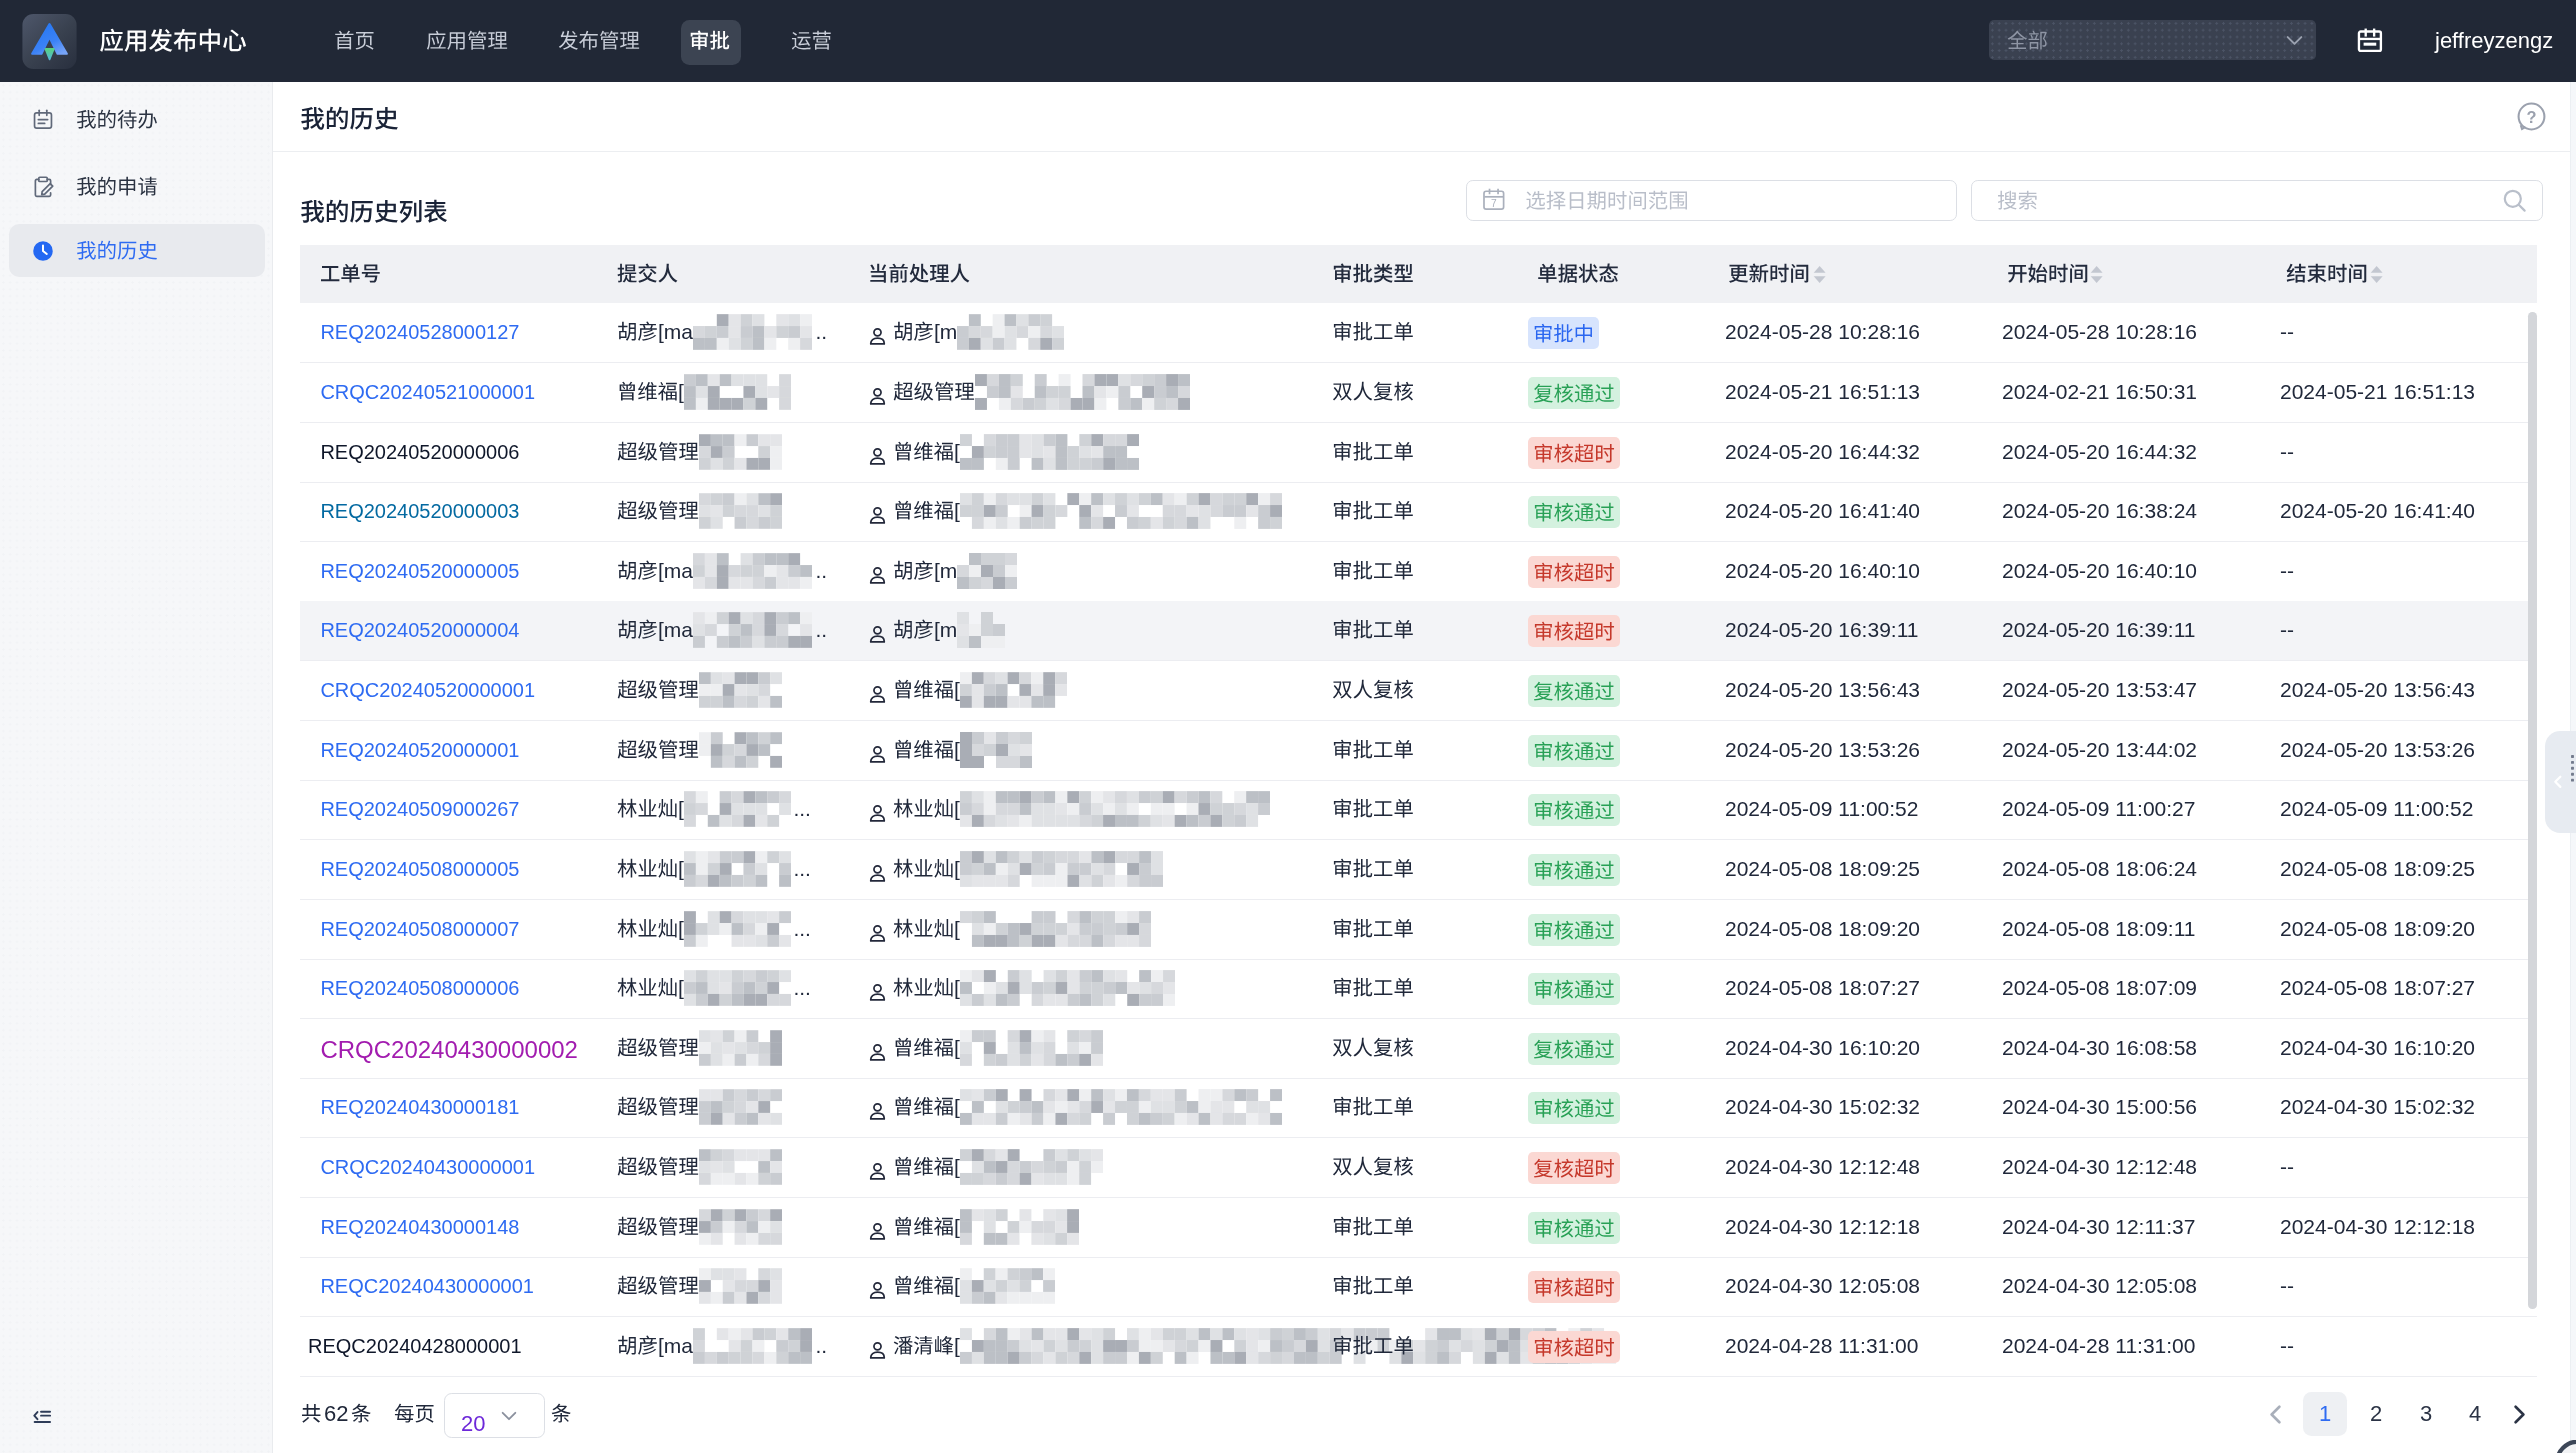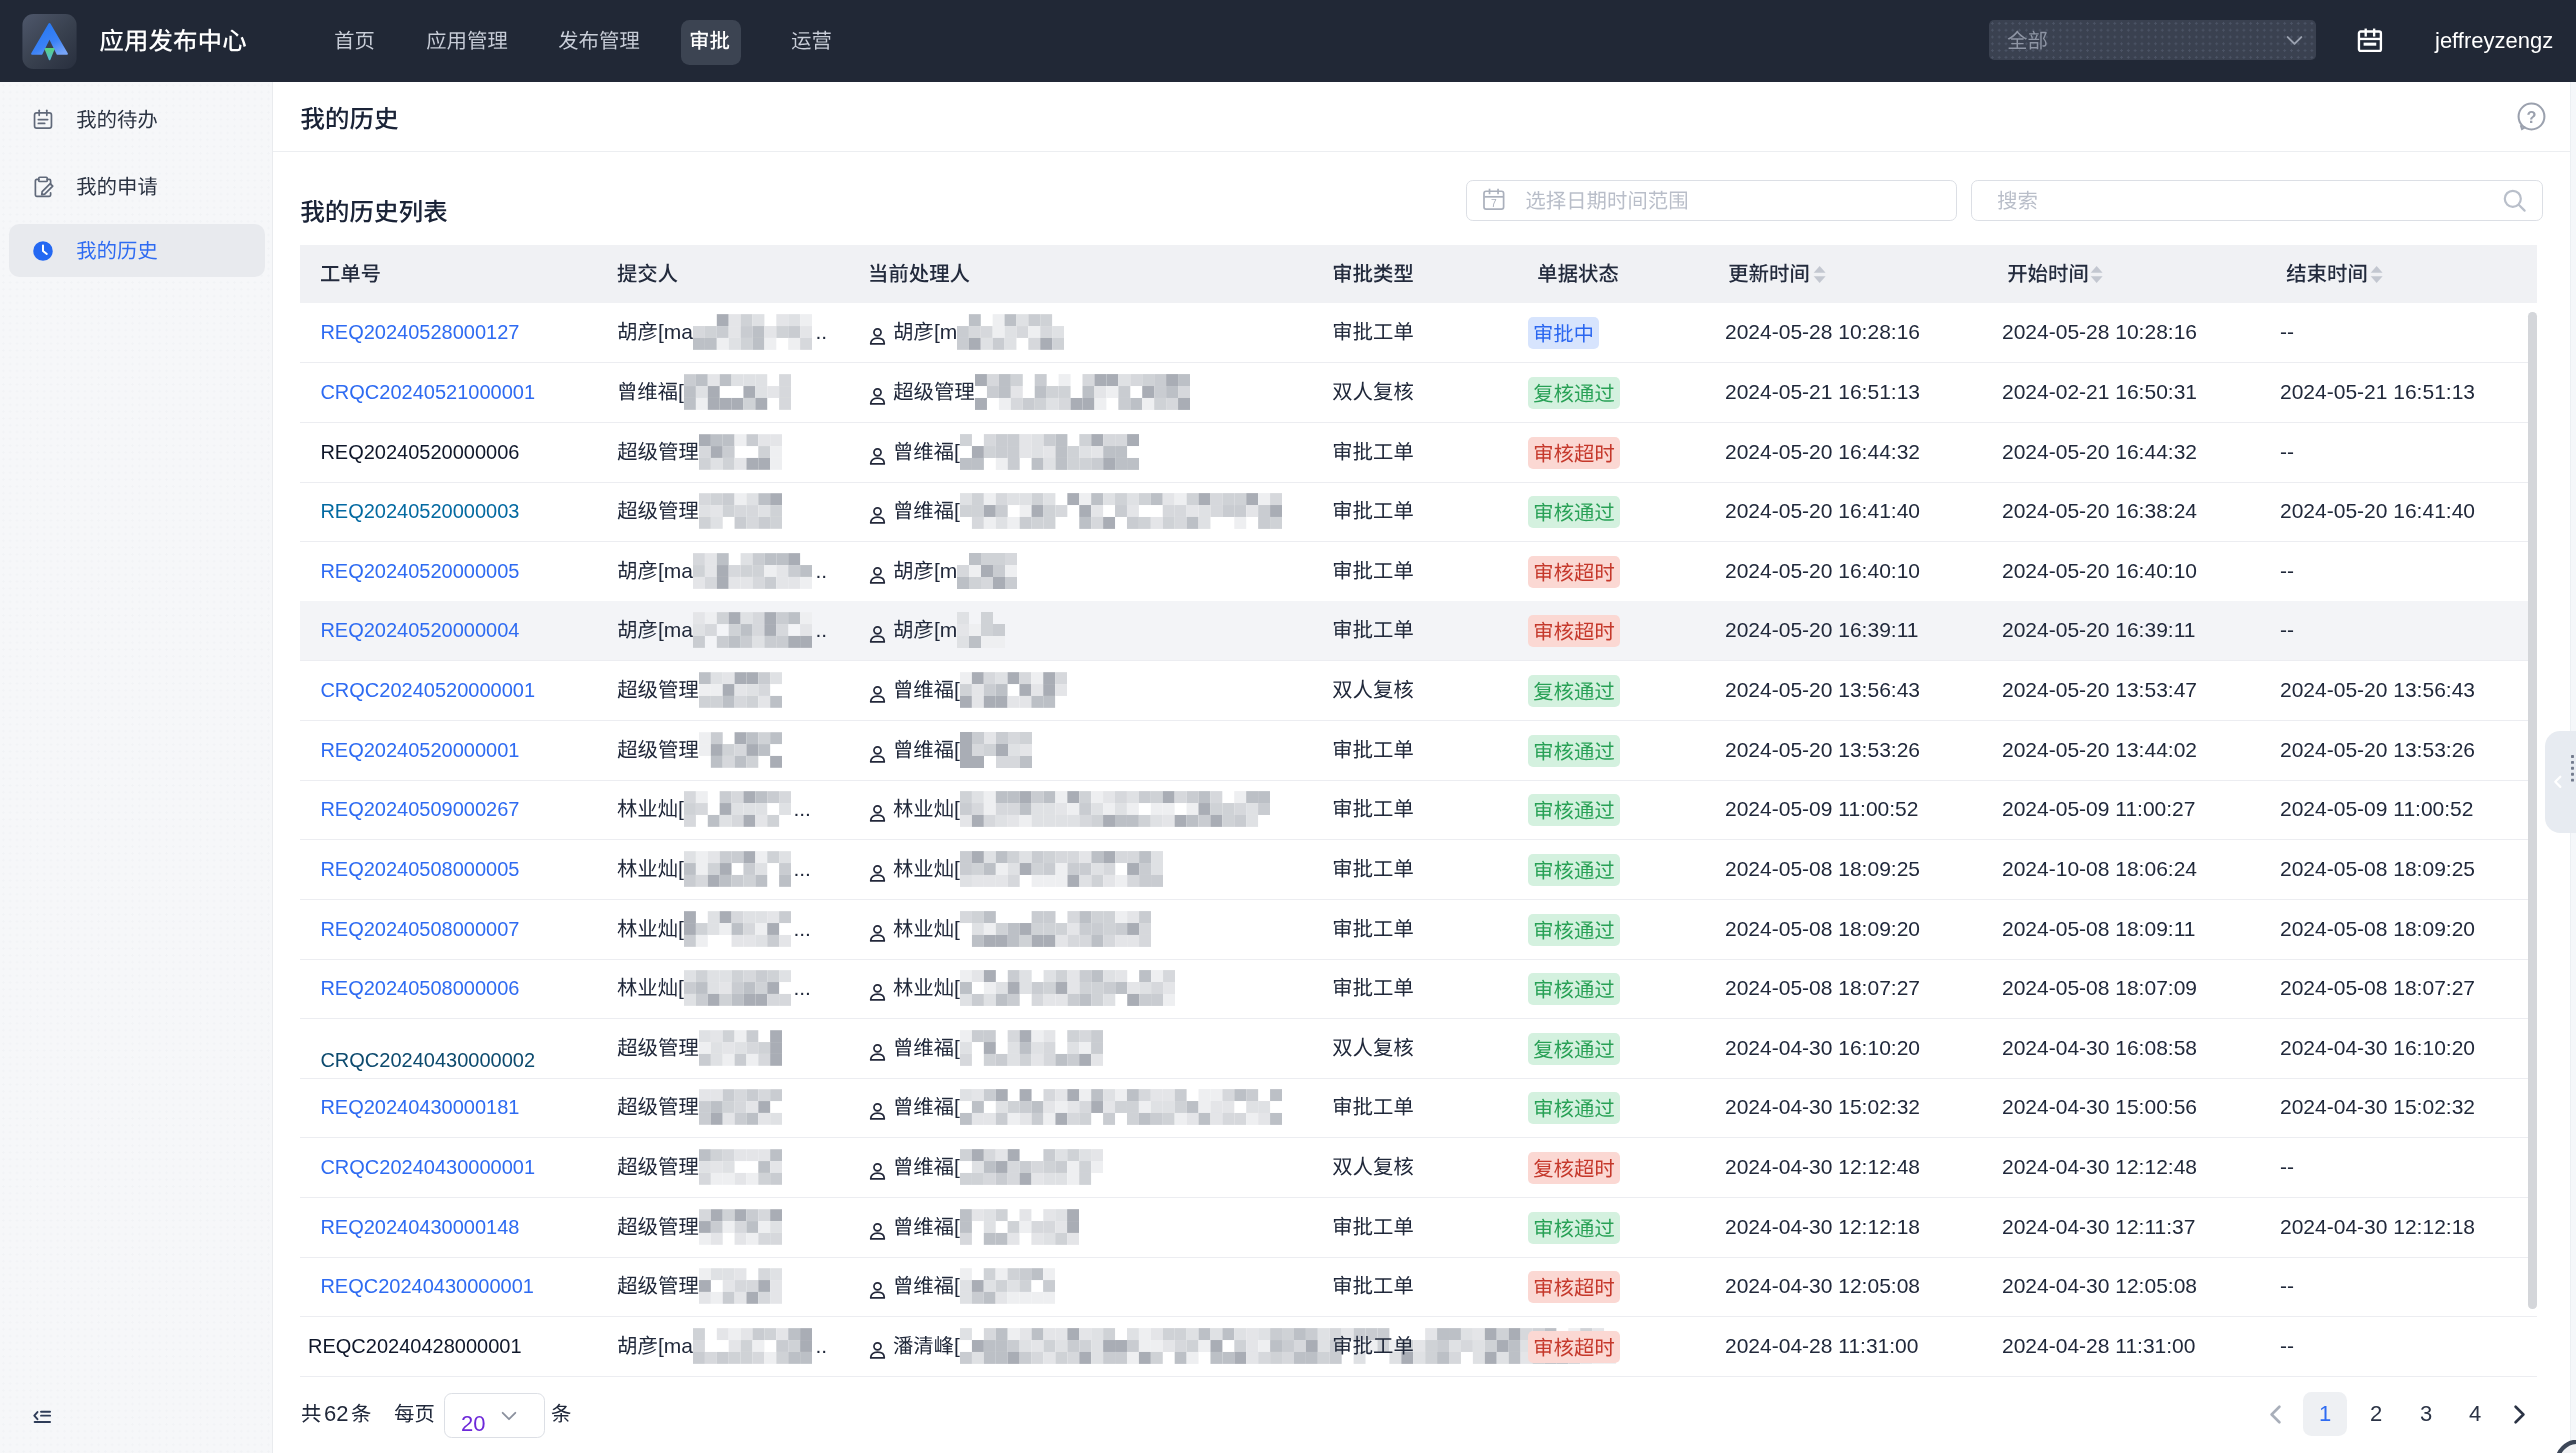--- a/index.html
+++ b/index.html
@@ -1214,21 +1214,21 @@
       </svg>
     </div>
     <div class="abs row-line" style="left:1228px;top:0;height:58px">
       <span class="tag" style="background:#d4f1df">
         <svg class="z " style="width:82px;height:21.6px;color:#27a055;" viewBox="0 0 96.0 25.4">
           <use href="#t31"></use>
         </svg>
       </span>
     </div>
     <div class="abs row-line" style="left:1425px;top:0;height:58px;font-size:21px;color:#20283a">2024-05-08 18:09:25</div>
-    <div class="abs row-line" style="left:1702px;top:0;height:58px;font-size:21px;color:#20283a">2024-10-08 18:06:24</div>
+    <div class="abs row-line" style="left:1702px;top:0;height:58px;font-size:21px;color:#20283a">2024-05-08 18:06:24</div>
     <div class="abs row-line" style="left:1980px;top:0;height:58px;font-size:21px;color:#20283a">2024-05-08 18:09:25</div>
   </div>
 <div class="abs" style="left:300px;top:900px;width:2237px;height:60px;border-bottom:1.7px solid #ecedf1">
     <div class="abs row-line" style="left:20.4px;top:0;height:58px;font-size:20px;letter-spacing:0;color:#2e6bf2">REQ20240508000007</div>
     <div class="abs row-line" style="left:317px;top:0;height:58px">
       <svg class="z " style="width:61px;height:21.6px;color:#20283a;" viewBox="0 0 72.0 25.4">
         <use href="#t32"></use>
       </svg>
       <span class="lat">[</span>
       <svg class="mos" style="width:107px;height:36px" viewBox="0 0 126 42">
@@ -1439,21 +1439,21 @@
         <svg class="z " style="width:82px;height:21.6px;color:#27a055;" viewBox="0 0 96.0 25.4">
           <use href="#t31"></use>
         </svg>
       </span>
     </div>
     <div class="abs row-line" style="left:1425px;top:0;height:58px;font-size:21px;color:#20283a">2024-05-08 18:07:27</div>
     <div class="abs row-line" style="left:1702px;top:0;height:58px;font-size:21px;color:#20283a">2024-05-08 18:07:09</div>
     <div class="abs row-line" style="left:1980px;top:0;height:58px;font-size:21px;color:#20283a">2024-05-08 18:07:27</div>
   </div>
 <div class="abs" style="left:300px;top:1019px;width:2237px;height:60px;border-bottom:1.7px solid #ecedf1">
-    <div class="abs row-line" style="left:20.4px;top:12px;height:58px;font-size:20px;letter-spacing:0;color:#0c4a6e">CRQC20240430000002</div>
+    <div class="abs row-line" style="left:20.4px;top:2px;height:58px;font-size:24px;letter-spacing:0;color:#a21caf">CRQC20240430000002</div>
     <div class="abs row-line" style="left:317px;top:0;height:58px">
       <svg class="z " style="width:82px;height:21.6px;color:#20283a;" viewBox="0 0 96.0 25.4">
         <use href="#t27"></use>
       </svg>
       <svg class="mos" style="width:83px;height:36px" viewBox="0 0 98 42">
         <rect x="0" y="0" width="14" height="14" fill="#dfe1e4"></rect>
         <rect x="14" y="0" width="14" height="14" fill="#e4e5e8"></rect>
         <rect x="28" y="0" width="14" height="14" fill="#cfd2d6"></rect>
         <rect x="42" y="0" width="14" height="14" fill="#eeeff1"></rect>
         <rect x="56" y="0" width="14" height="14" fill="#c9ccd1"></rect>

